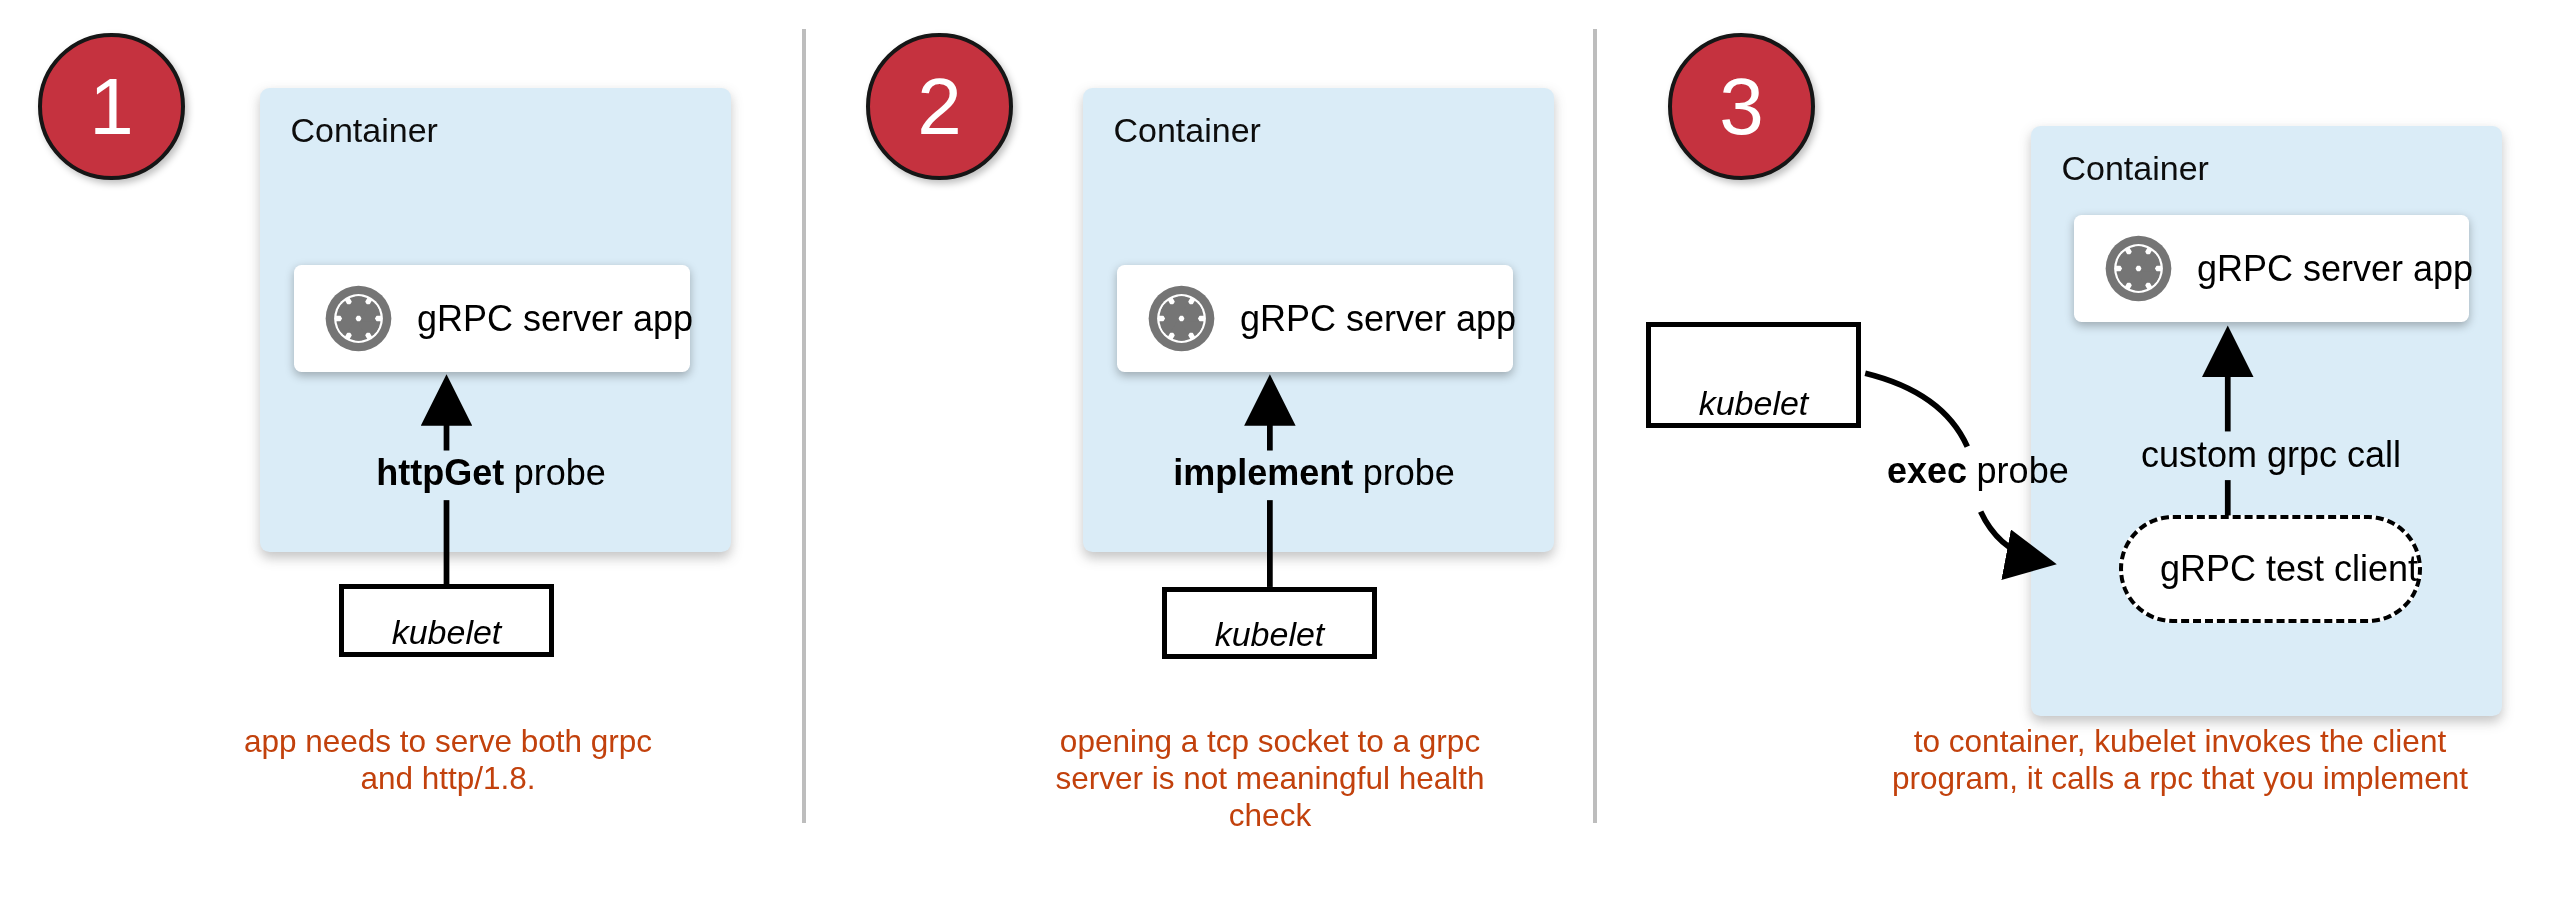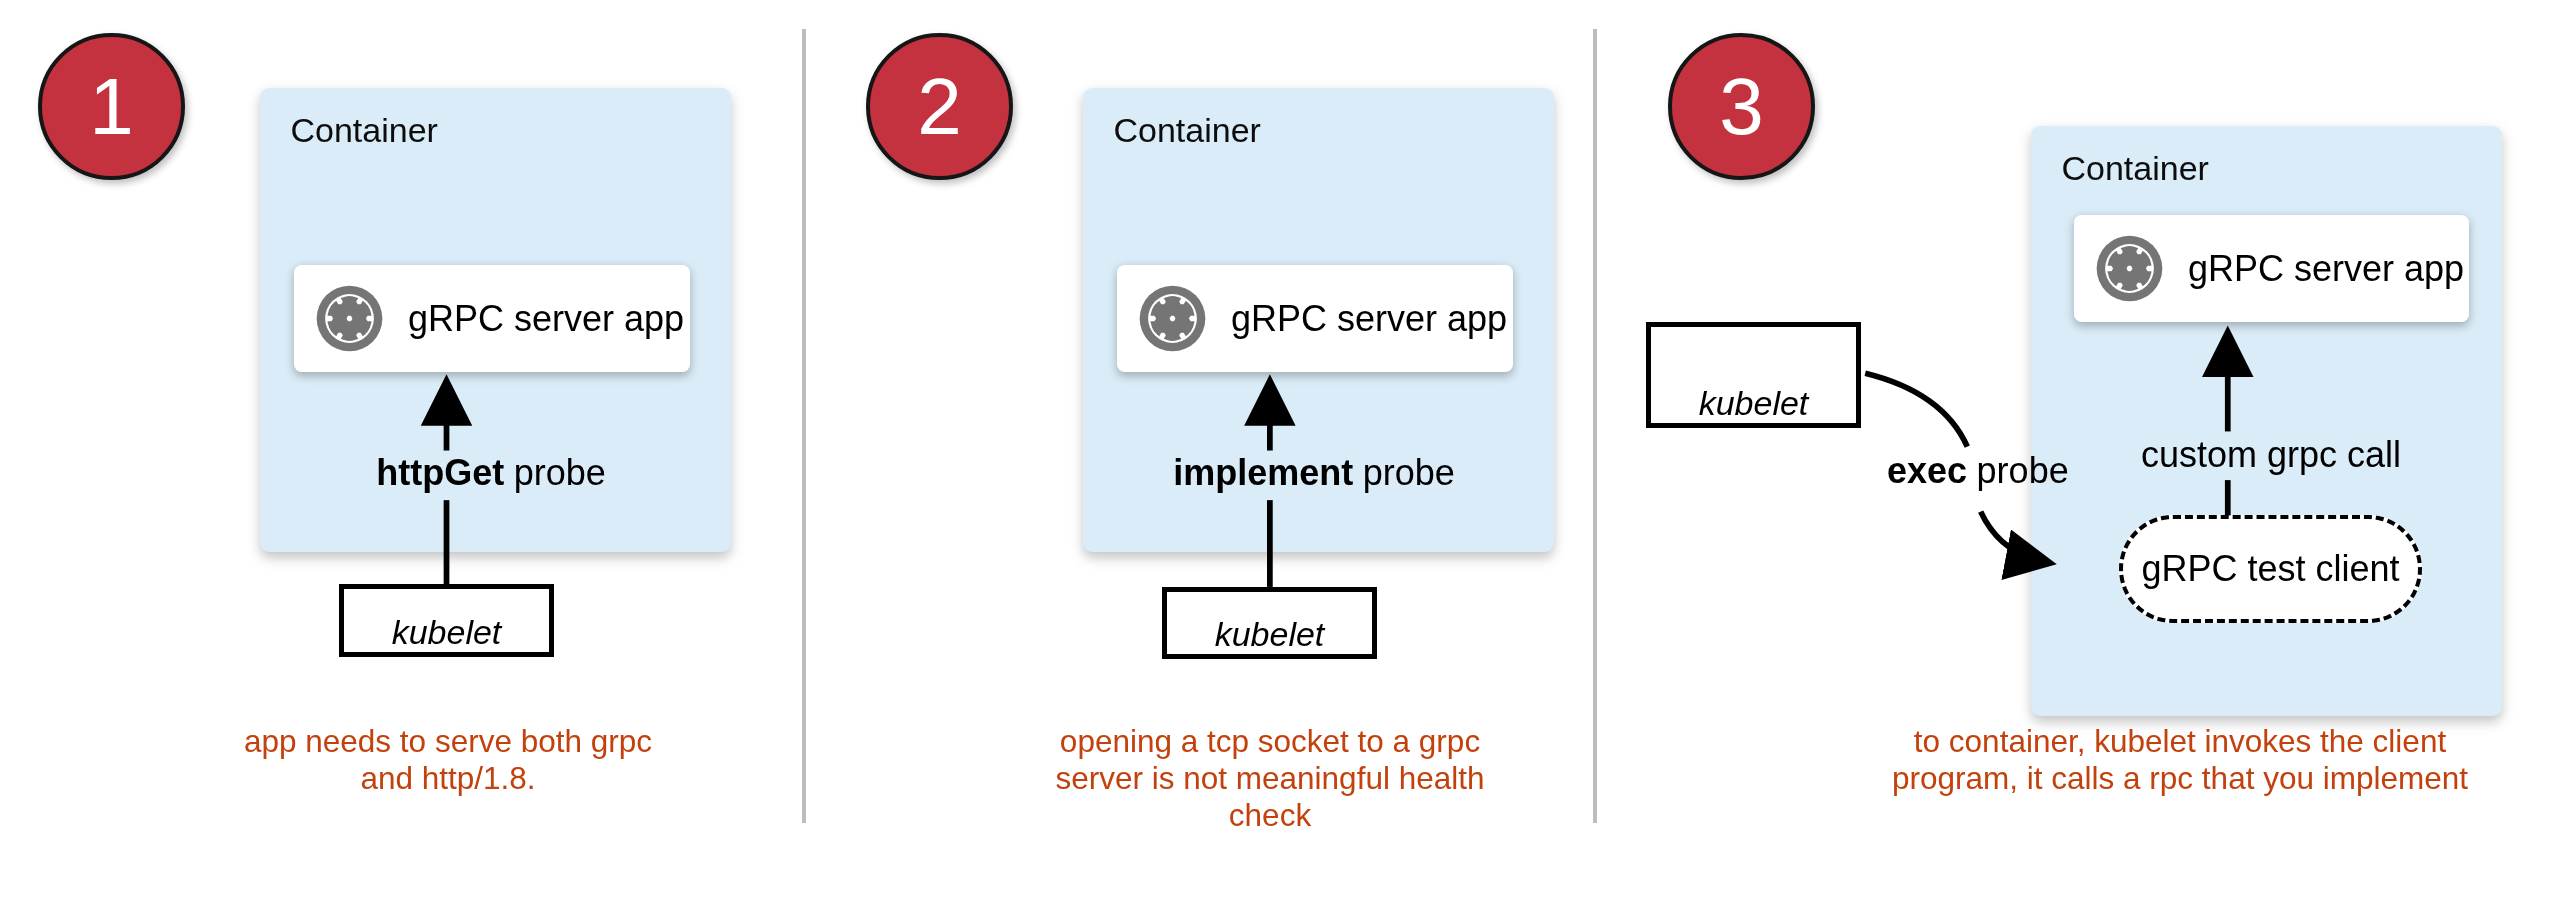--- a/index.html
+++ b/index.html
@@ -35,21 +35,21 @@
   .container-title{
     position:absolute;left:30.5px;top:23px;
     font-size:34px;color:#0d0d0d;
   }
 
   
   .app-box{
     background:#ffffff;border-radius:7.6px;
     box-shadow:0 3.8px 9.5px rgba(0,0,0,0.28);
     display:flex;align-items:center;
-    padding-left:20px;
+    padding-left:29px;
   }
   .app-box .ap-icon{flex:0 0 auto;}
   .app-box .app-label{margin-left:23px;font-size:36px;white-space:nowrap;}
 
   
   .probe-label{
     font-size:36px;white-space:nowrap;
     transform:translate(-50%,-50%);
   }
   .probe-label b{font-weight:700;}
@@ -66,21 +66,21 @@
     background:#ffffff;border:5.7px solid #000000;
     display:flex;align-items:flex-end;justify-content:center;
     font-size:34px;
     font-style:italic;
   }
 
   
   .dashed-box{
     background:#ffffff;
     border:4.8px dashed #000000;border-radius:54px;
-    display:flex;align-items:center;justify-content:center;
+    display:flex;align-items:center;justify-content:flex-end;
     font-size:36px;white-space:nowrap;
   }
 
   
   .caption{
     transform:translateX(-50%);
     text-align:center;
     font-size:31.5px;line-height:37px;color:#c2410c;
     white-space:nowrap;
   }

